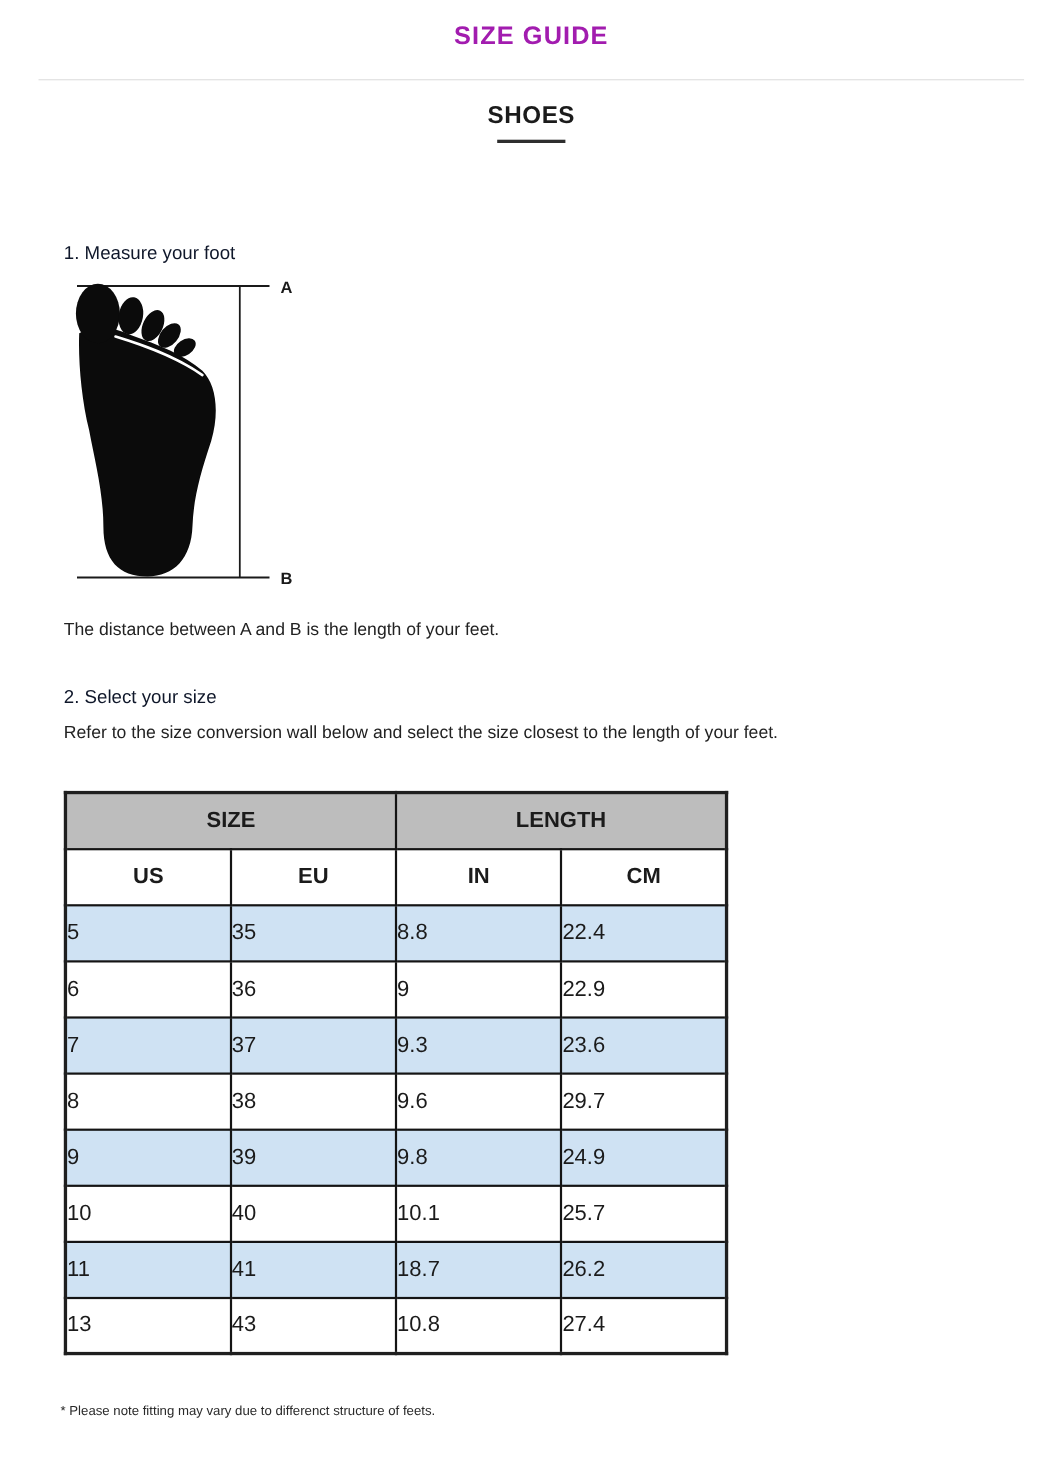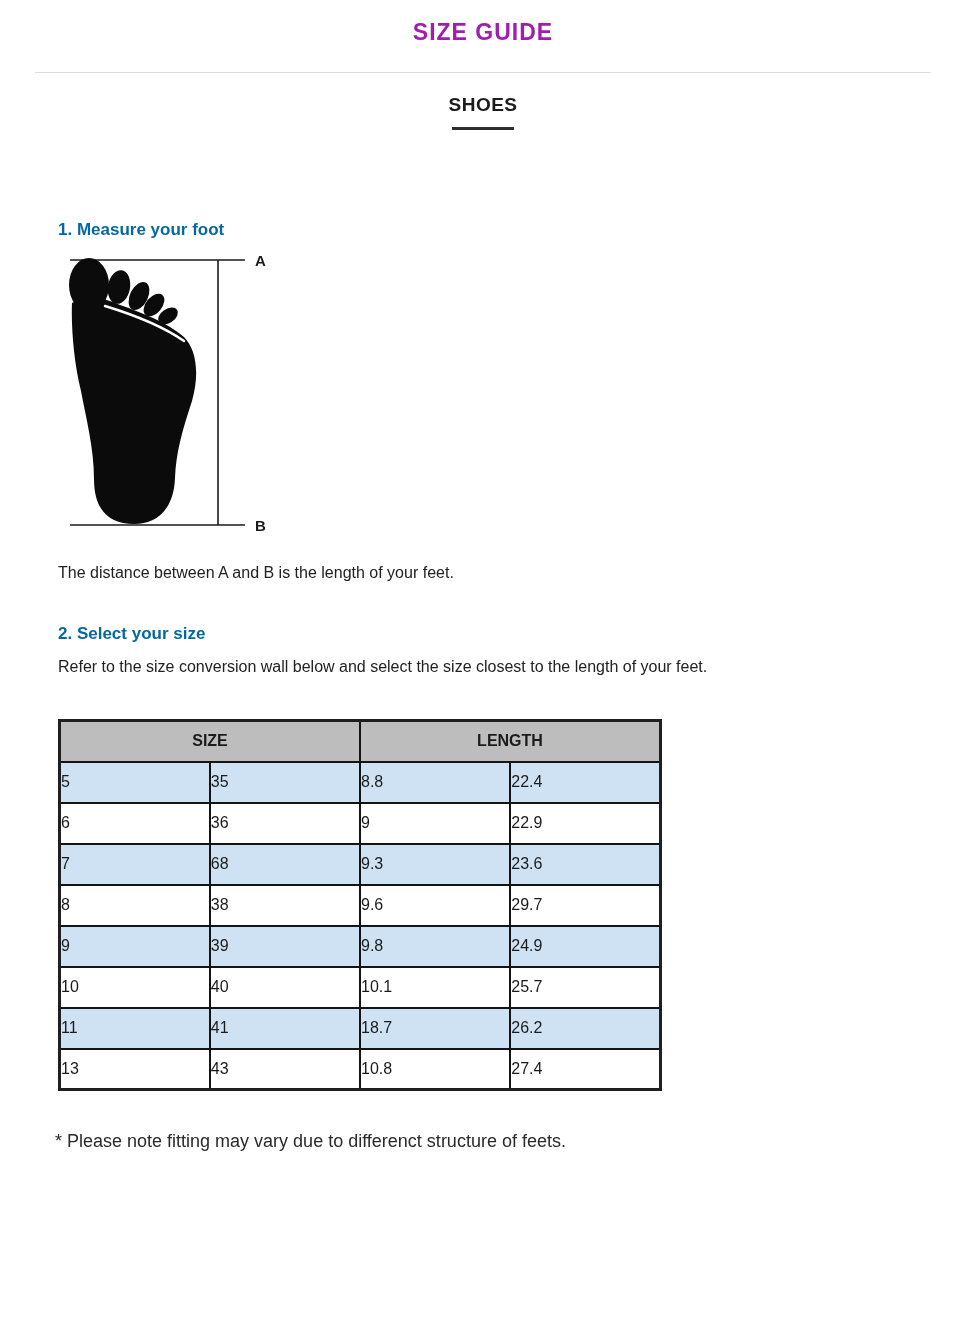--- a/index.html
+++ b/index.html
@@ -31,41 +31,41 @@
     color: #a21caf;
   }
   .divider {
     height: 0;
     border-top: 1px solid #dedede;
     margin: 27px 35px 0 35px;
   }
   .subtitle {
     margin: 21px 0 12px 0;
     text-align: center;
-    font-size: 19px;
+    font-size: 22px;
     font-weight: bold;
     letter-spacing: 0.5px;
     line-height: 21px;
     color: #1b1b1b;
   }
   .subtitle-underline {
     width: 62px;
     height: 3px;
     background: #2e2e2e;
     margin: 12px auto 0 auto;
   }
 
   .content { padding: 0 58px; }
 
   .step-heading {
     margin: 0;
     font-size: 17px;
-    font-weight: bold;
+    font-weight: normal;
     line-height: 20px;
-    color: #0369a1;
+    color: #0f172a;
   }
   .step1-heading { margin-top: 90px; }
   .step2-heading { margin-top: 42px; }
 
   .body-text {
     margin: 13px 0 0 0;
     font-size: 16px;
     line-height: 19px;
     color: #222222;
   }
@@ -79,35 +79,35 @@
 
   .size-table {
     margin-top: 43px;
     width: 604px;
     border-collapse: collapse;
     table-layout: fixed;
     border: 3px solid var(--table-border);
   }
   .size-table th, .size-table td {
     border: 2px solid #141414;
-    height: 41px;
+    height: 51px;
     padding: 0;
     vertical-align: middle;
-    font-size: 16px;
+    font-size: 20px;
     color: #1b1b1b;
   }
   .size-table thead th { font-weight: bold; }
   .size-table .group-header th { background: var(--header-bg); }
   .size-table tbody tr:nth-child(odd) { background: var(--row-alt-bg); }
   .size-table tbody tr:nth-child(even) { background: #ffffff; }
   .size-table tbody td { font-weight: normal; }
 
   .footnote {
     margin: 41px 0 0 -3px;
-    font-size: 18px;
+    font-size: 12px;
     line-height: 19px;
     color: #2a2a2a;
   }
 </style>
 </head>
 <body>
 
 <div class="page">
 
   <h1 class="title">SIZE GUIDE</h1>
@@ -154,37 +154,43 @@
 
     <h3 class="step-heading step2-heading">2. Select your size</h3>
     <p class="body-text">Refer to the size conversion wall below and select the size closest to the length of your feet.</p>
 
     <table class="size-table">
       <thead>
         <tr class="group-header">
           <th colspan="2">SIZE</th>
           <th colspan="2">LENGTH</th>
         </tr>
+        <tr>
+          <th>US</th>
+          <th>EU</th>
+          <th>IN</th>
+          <th>CM</th>
+        </tr>
       </thead>
       <tbody>
           <tr>
             <td>5</td>
             <td>35</td>
             <td>8.8</td>
             <td>22.4</td>
           </tr>
           <tr>
             <td>6</td>
             <td>36</td>
             <td>9</td>
             <td>22.9</td>
           </tr>
           <tr>
             <td>7</td>
-            <td>68</td>
+            <td>37</td>
             <td>9.3</td>
             <td>23.6</td>
           </tr>
           <tr>
             <td>8</td>
             <td>38</td>
             <td>9.6</td>
             <td>29.7</td>
           </tr>
           <tr>

